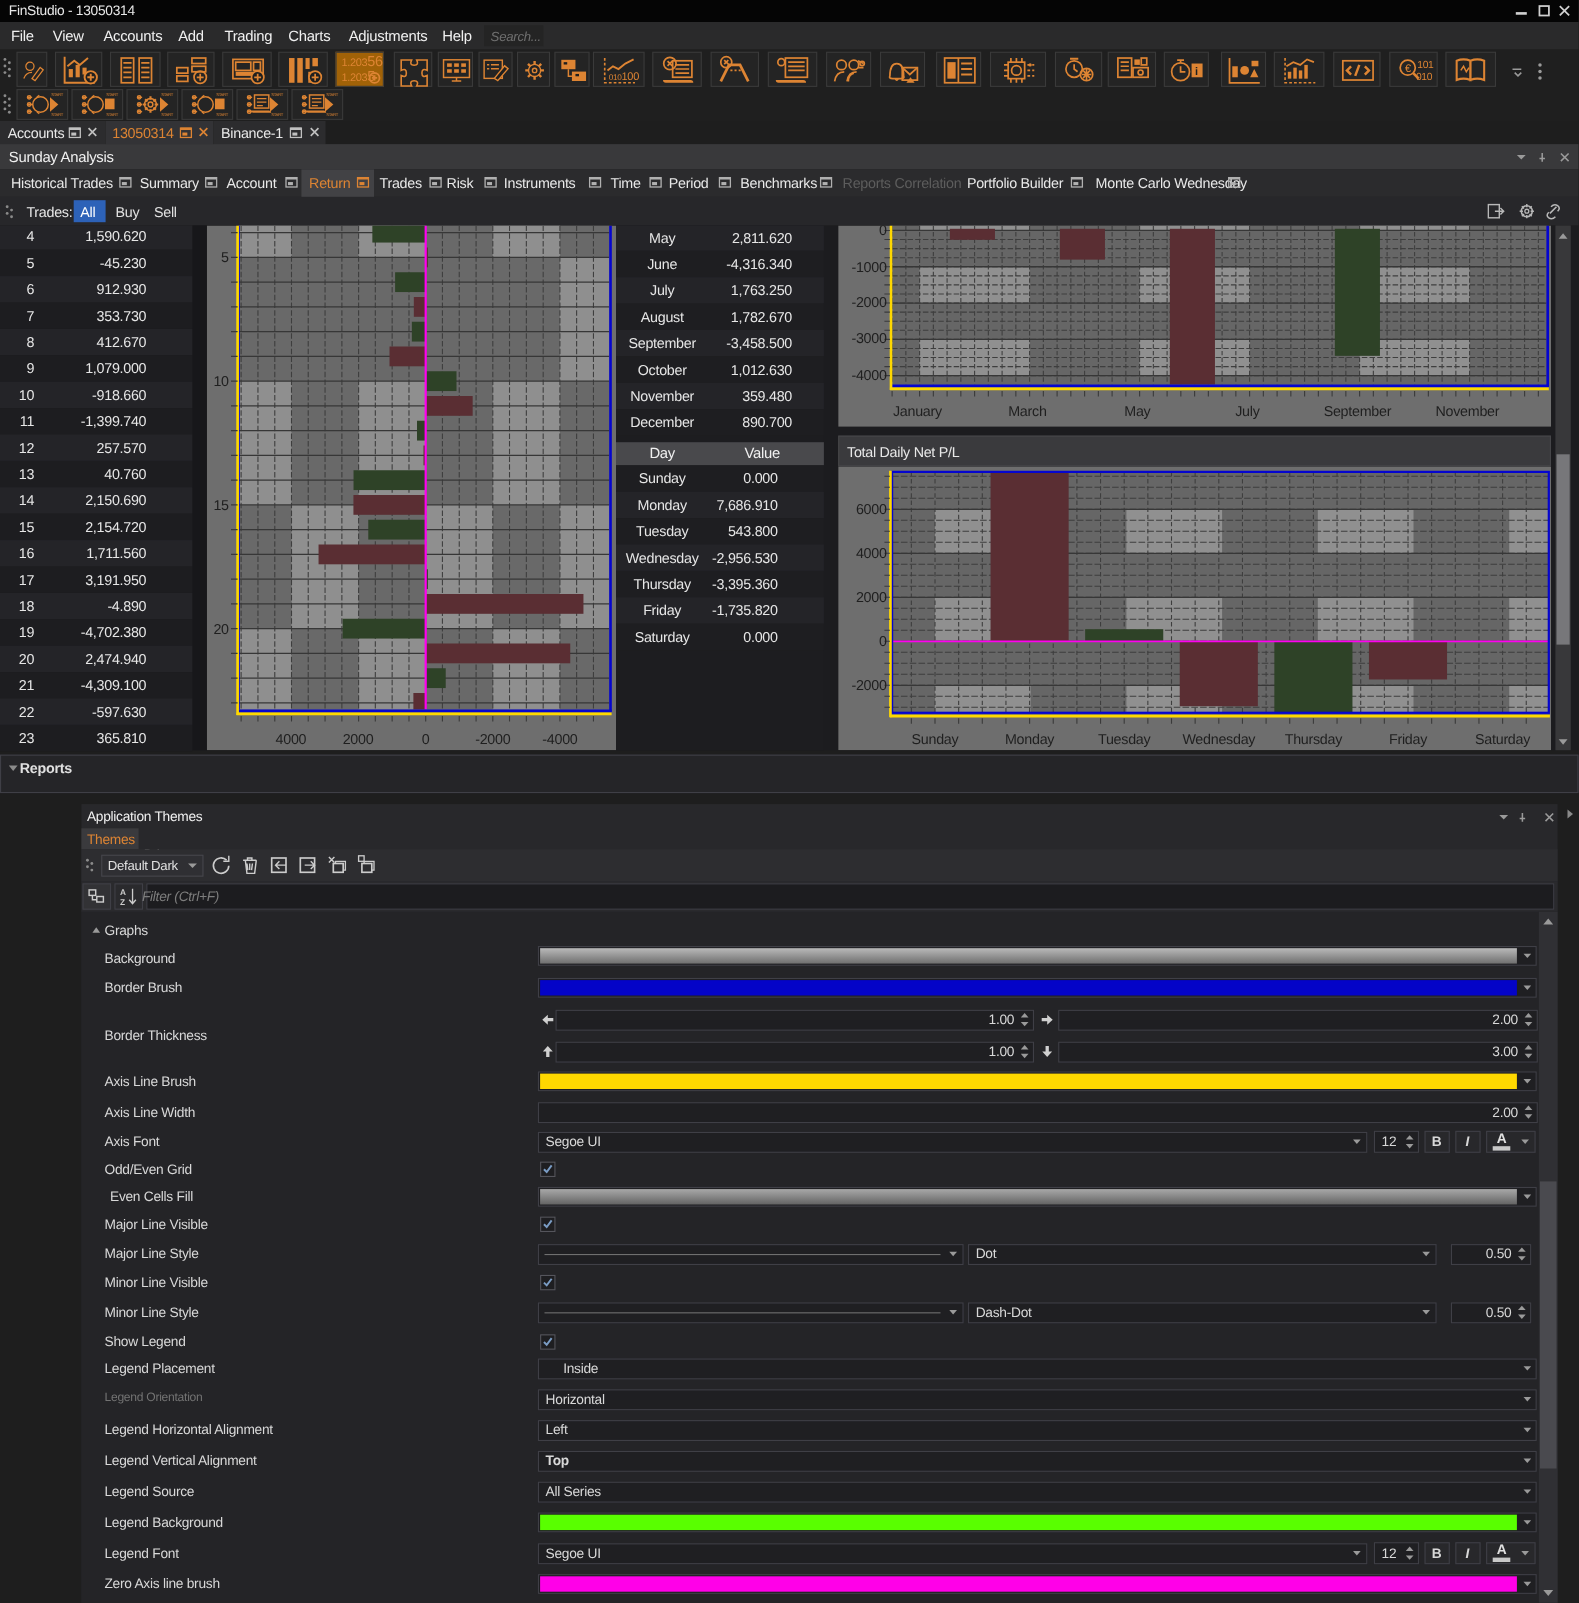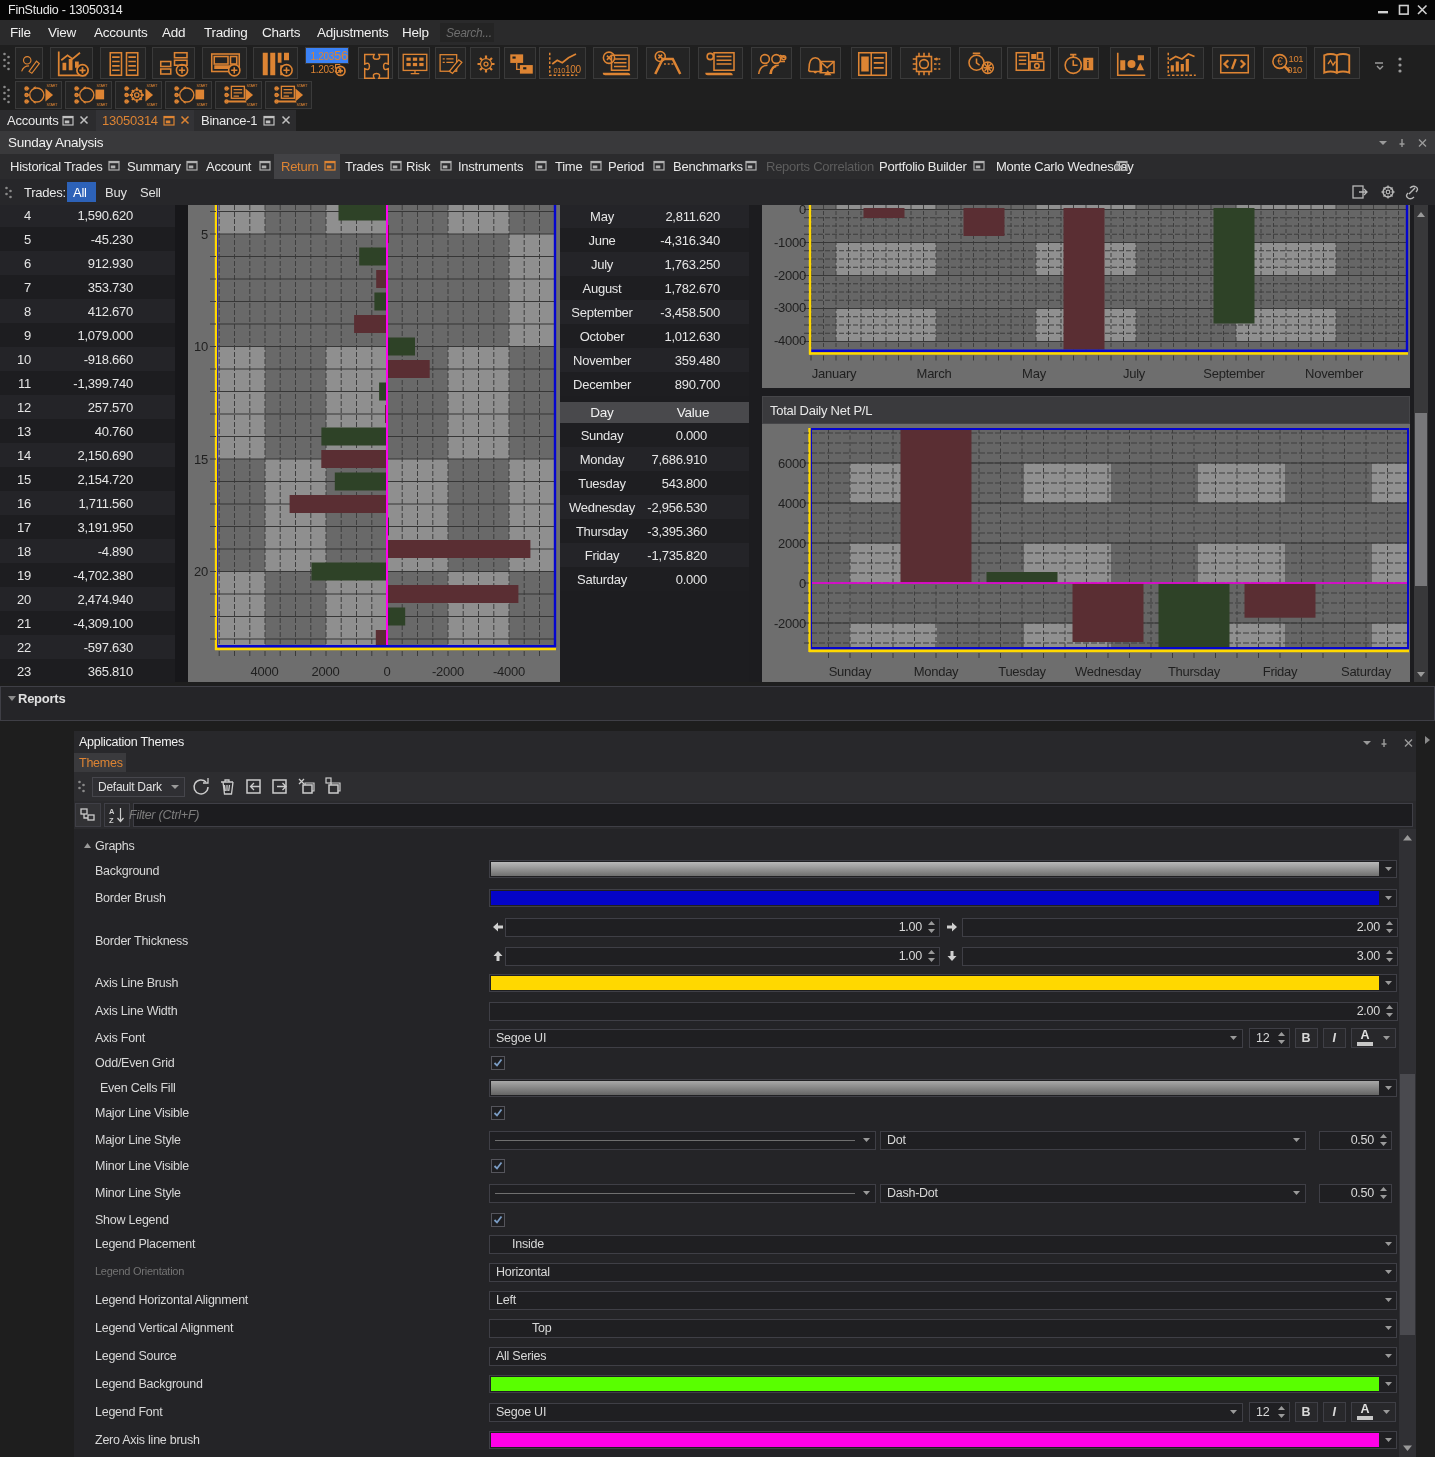--- a/index.html
+++ b/index.html
@@ -90,21 +90,21 @@
     <svg viewBox="0 0 28 24" width="43" height="30" style="left:1px;top:1px" fill="none" stroke="#dd8433" stroke-width="1.25">
       <rect x="3" y="3" width="4" height="18" fill="#dd8433" stroke="none"></rect>
       <rect x="9" y="3" width="4" height="18" fill="#dd8433" stroke="none"></rect>
       <rect x="15" y="3" width="3" height="8" fill="#dd8433" stroke="none"></rect>
       <rect x="20" y="3" width="4" height="6" fill="#dd8433" stroke="none"></rect>
       <rect x="17" y="13" width="3" height="8" fill="#dd8433" stroke="none"></rect>
       <circle cx="22" cy="17" r="4.5" fill="#1f1f1f"></circle>
       <path d="M22 14.5v5 M19.5 17h5"></path>
     </svg>
   </div>
-<div style="left:305px;top:47px;width:44px;height:17px;background:#3b82f6;border:1px solid #3a3a3a;">
+<div style="left:305px;top:47px;width:44px;height:32px;background:#a16207;border:1px solid #3a3a3a;">
     <svg viewBox="0 0 28 24" width="42" height="30" style="left:1px;top:1px" fill="none" stroke="#dd8433" stroke-width="1.25">
       <text x="0" y="9" font-size="8" fill="#dd8433" stroke="none" font-family="Liberation Sans">1.203<tspan font-size="10.5">56</tspan></text>
       <text x="0" y="19.5" font-size="8" fill="#dd8433" stroke="none" font-family="Liberation Sans">1.203<tspan font-size="10.5">5</tspan></text>
       <circle cx="24" cy="17.5" r="3.6" stroke-width="1.3"></circle>
       <path d="M24 15.6v3.8 M22.1 17.5h3.8" stroke-width="1.3"></path>
     </svg>
   </div>
 <div style="left:358px;top:47px;width:35px;height:32px;background:#242424;border:1px solid #3a3a3a;">
     <svg viewBox="0 0 28 24" width="33" height="30" style="left:1px;top:1px" fill="none" stroke="#dd8433" stroke-width="1.25">
       <path d="M4 4 h8 q-2 4 2 4 t2-4 h8 v8 q-4-2-4 2 t4 2 v8 h-8 q2-4-2-4 t-2 4 H4 v-8 q4 2 4-2 t-4-2 z"></path>
@@ -1333,21 +1333,21 @@
     <path d="M1 1 l3.5 4 3.5-4z" fill="#9a9a9a"></path>
   </svg>
 <div class="" style="position:absolute;left:95px;top:1293px;font-size:12.5px;color:#d8d8d8;font-weight:normal;white-space:nowrap;">Legend Horizontal Alignment</div>
 <div class="" style="left:489px;top:1291px;width:908px;height:19px;background:#1f1f22;border:1px solid #3f3f46;"></div>
 <div class="" style="position:absolute;left:496px;top:1293px;font-size:12.5px;color:#d8d8d8;font-weight:normal;white-space:nowrap;">Left</div>
 <svg style="left:1384px;top:1297px" width="9" height="7" viewBox="0 0 9 7">
     <path d="M1 1 l3.5 4 3.5-4z" fill="#9a9a9a"></path>
   </svg>
 <div class="" style="position:absolute;left:95px;top:1321px;font-size:12.5px;color:#d8d8d8;font-weight:normal;white-space:nowrap;">Legend Vertical Alignment</div>
 <div class="" style="left:489px;top:1319px;width:908px;height:19px;background:#1f1f22;border:1px solid #3f3f46;"></div>
-<div class="" style="position:absolute;left:496px;top:1321px;font-size:12.5px;color:#d8d8d8;font-weight:normal;white-space:nowrap;margin-left:36px;">Top</div>
+<div class="" style="position:absolute;left:496px;top:1321px;font-size:12.5px;color:#d8d8d8;font-weight:bold;white-space:nowrap;">Top</div>
 <svg style="left:1384px;top:1325px" width="9" height="7" viewBox="0 0 9 7">
     <path d="M1 1 l3.5 4 3.5-4z" fill="#9a9a9a"></path>
   </svg>
 <div class="" style="position:absolute;left:95px;top:1349px;font-size:12.5px;color:#d8d8d8;font-weight:normal;white-space:nowrap;">Legend Source</div>
 <div class="" style="left:489px;top:1347px;width:908px;height:19px;background:#1f1f22;border:1px solid #3f3f46;"></div>
 <div class="" style="position:absolute;left:496px;top:1349px;font-size:12.5px;color:#d8d8d8;font-weight:normal;white-space:nowrap;">All Series</div>
 <svg style="left:1384px;top:1353px" width="9" height="7" viewBox="0 0 9 7">
     <path d="M1 1 l3.5 4 3.5-4z" fill="#9a9a9a"></path>
   </svg>
 <div class="" style="position:absolute;left:95px;top:1377px;font-size:12.5px;color:#d8d8d8;font-weight:normal;white-space:nowrap;">Legend Background</div>

